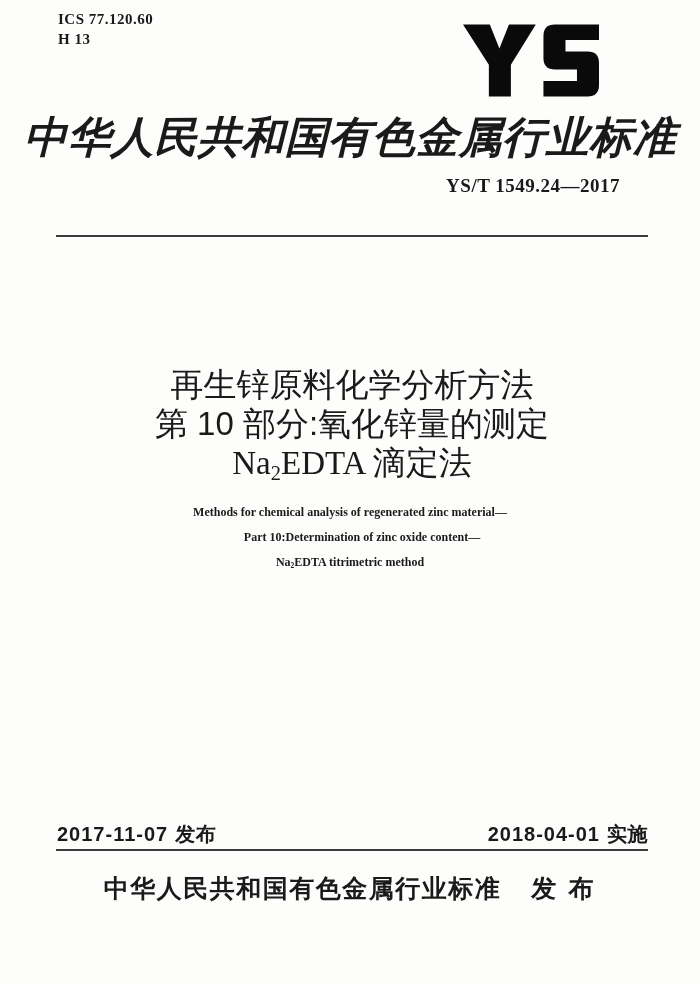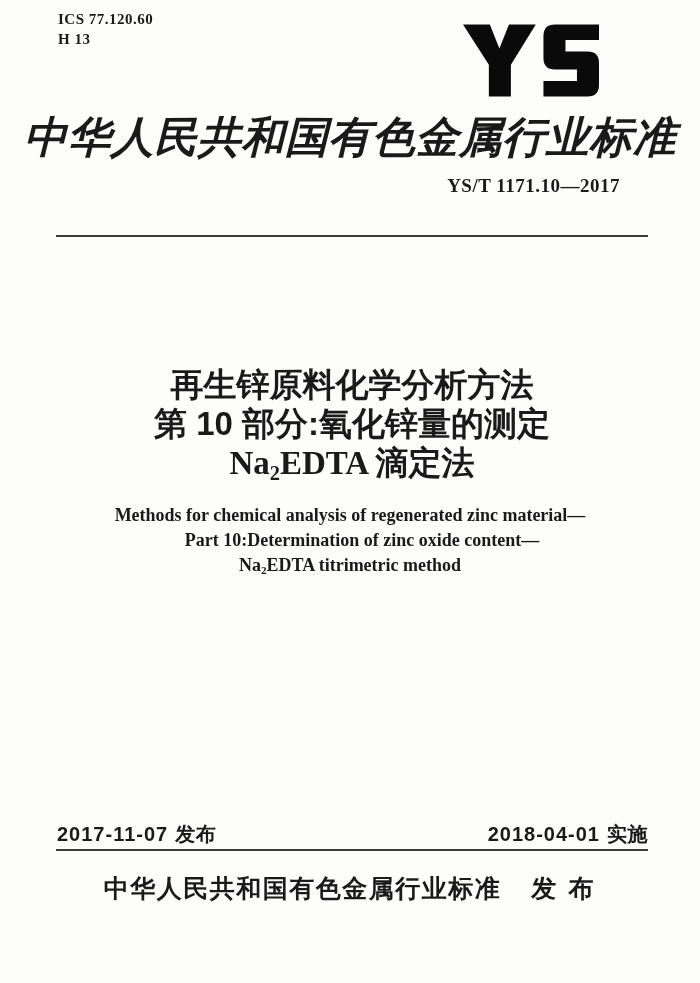--- a/index.html
+++ b/index.html
@@ -59,34 +59,34 @@
     background:#3c3c3c;
   }
   .rule-top    { top:235px; }
   .rule-bottom { top:849px; }
 
   
   .title-line {
     left:4px; right:0;
     text-align:center;
     font-size:33px;
-    font-weight:bold;
+    font-weight:normal;
     white-space:nowrap;
   }
   .title-1 { top:363px; }
   .title-2 { top:402px; }
   .title-3 { top:441px; font-family:"Liberation Serif","DejaVu Serif",serif; }
 
   
   .subtitle-line {
     left:0; right:0;
     text-align:center;
     font-family:"Liberation Serif","DejaVu Serif",serif;
     font-weight:bold;
-    font-size:18px;
+    font-size:12px;
     white-space:nowrap;
   }
   .sub-1 { top:505px; }
   .sub-2 { top:530px;margin-left:24px; }
   .sub-3 { top:555px; }
 
   sub.sub2 {
     font-size:0.62em;
     vertical-align:-0.28em;
     line-height:0;
@@ -146,21 +146,21 @@
         L 96,47
         Q 84,47 84,35
         L 84,12
         Q 84,0 96,0
         Z"></path>
     </svg>
   </div>
 
   <div class="abs std-header">中华人民共和国有色金属行业标准</div>
 
-  <div class="abs std-no">YS/T 1171.10—2017</div>
+  <div class="abs std-no">YS/T 1549.24—2017</div>
 
   <div class="abs rule rule-top"></div>
 
   <div class="abs title-line title-1">再生锌原料化学分析方法</div>
   <div class="abs title-line title-2">第 10 部分:氧化锌量的测定</div>
   <div class="abs title-line title-3">
     <span>Na</span><sub class="sub2">2</sub><span>EDTA 滴定法</span>
   </div>
 
   <div class="abs subtitle-line sub-1">Methods for chemical analysis of regenerated zinc material—</div>

